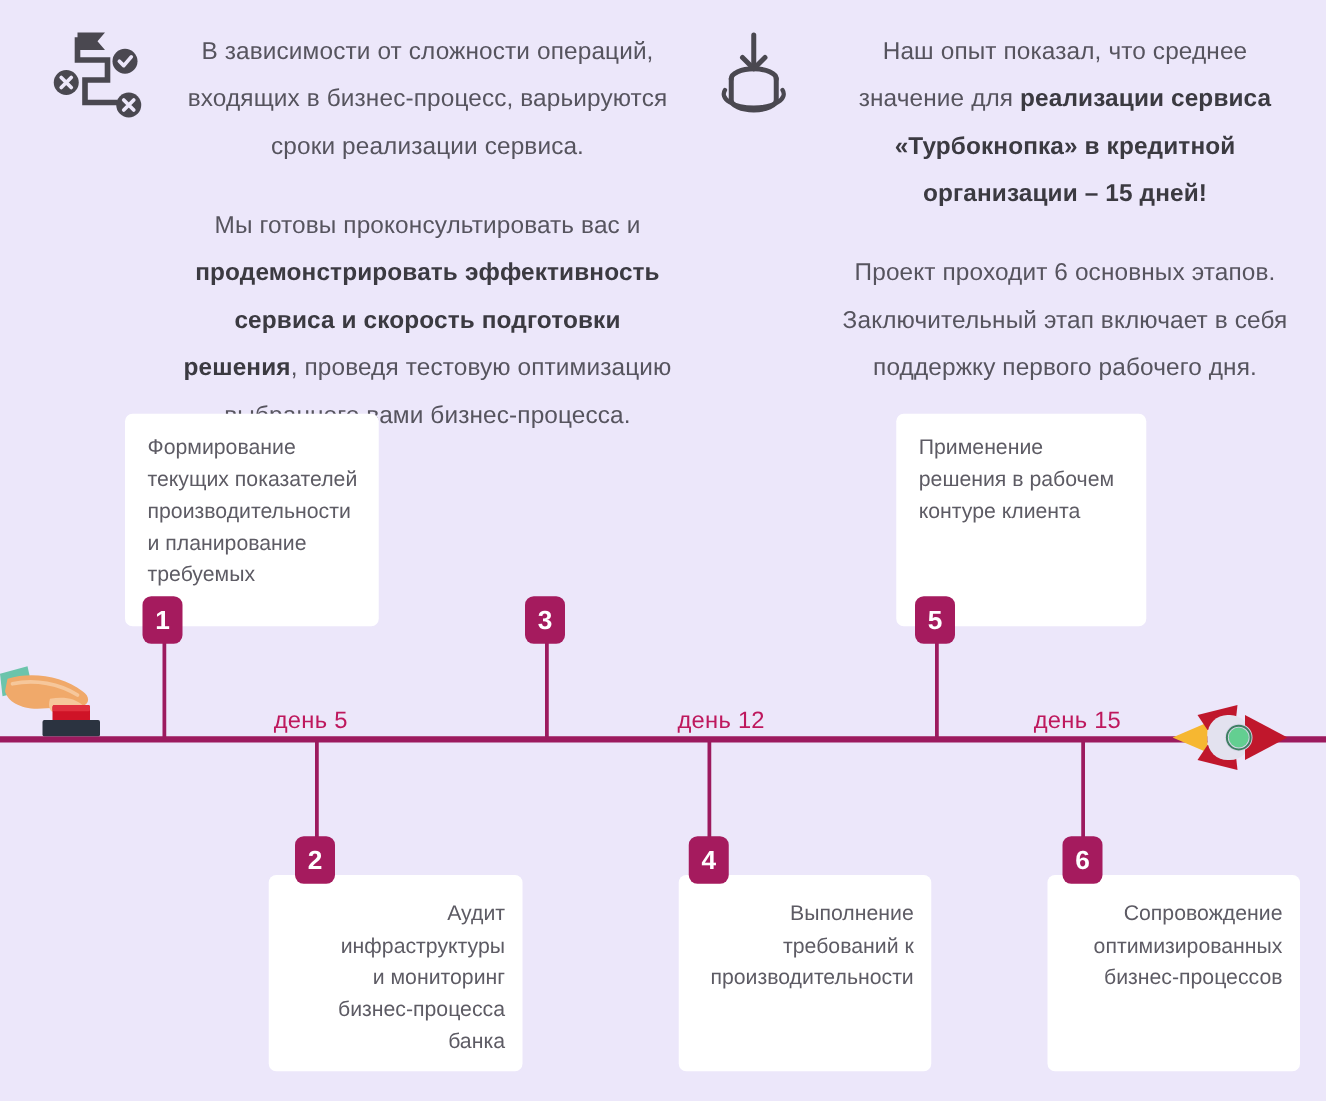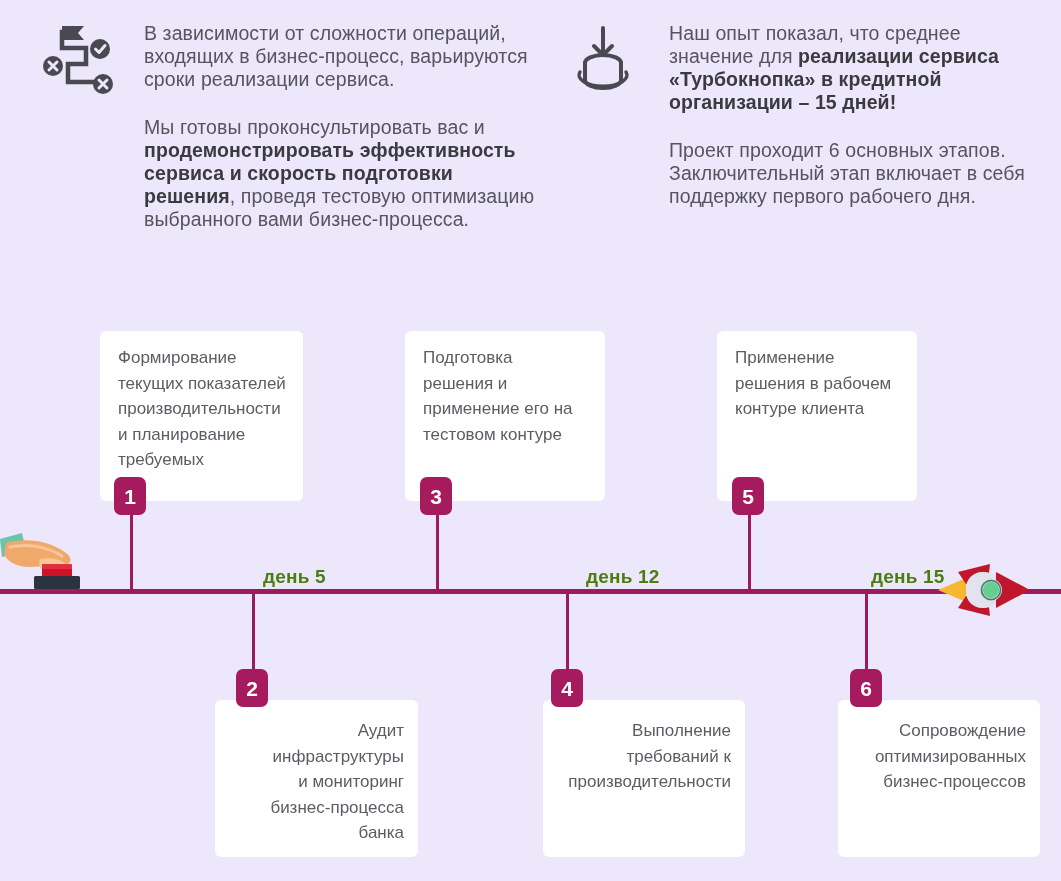--- a/index.html
+++ b/index.html
@@ -30,22 +30,23 @@
     width: 76px;
     height: 86px;
   }
   .intro-text {
     flex: 1 1 auto;
   }
   .intro-p {
     margin: 0;
     color: #56545e;
     font-size: 19.5px;
-    line-height: 23px;
+    line-height: 38px;
     letter-spacing: 0.1px;
+    text-align: center;
   }
   .intro-p + .intro-p {
     margin-top: 25px;
   }
   .intro-p b {
     color: #3b3a41;
     font-weight: bold;
   }
 
   #intro-left  { left: 40px;  top: 16px; width: 500px; }
@@ -57,26 +58,25 @@
   .axis {
     position: absolute;
     left: 0;
     top: 589px;
     width: 1061px;
     height: 5px;
     background: #9c1a5e;
   }
   .day-label {
     position: absolute;
-    color: #4d7c0f;
+    color: #be185d;
     font-size: 19px;
-    font-weight: bold;
+    font-weight: normal;
     letter-spacing: 0.2px;
     white-space: nowrap;
-    margin-left: 44px;
   }
 
   
   .stem {
     position: absolute;
     width: 3px;
     background: #9c1a5e;
   }
 
   
@@ -190,26 +190,20 @@
 
   <div class="card top" style="left:100px; top:331px; width:203px; height:170px;">
     <div class="card-text">Формирование
 текущих показателей
 производительности
 и планирование
 требуемых</div>
   </div>
   <div class="badge" style="left:114px; top:477px;">1</div>
 
-  <div class="card top" style="left:405px; top:331px; width:200px; height:170px;">
-    <div class="card-text">Подготовка
-решения и
-применение его на
-тестовом контуре</div>
-  </div>
   <div class="badge" style="left:420px; top:477px;">3</div>
 
   <div class="card top" style="left:717px; top:331px; width:200px; height:170px;">
     <div class="card-text">Применение
 решения в рабочем
 контуре клиента</div>
   </div>
   <div class="badge" style="left:732px; top:477px;">5</div>
 
   <div class="card bottom" style="left:215px; top:700px; width:203px; height:157px;">

